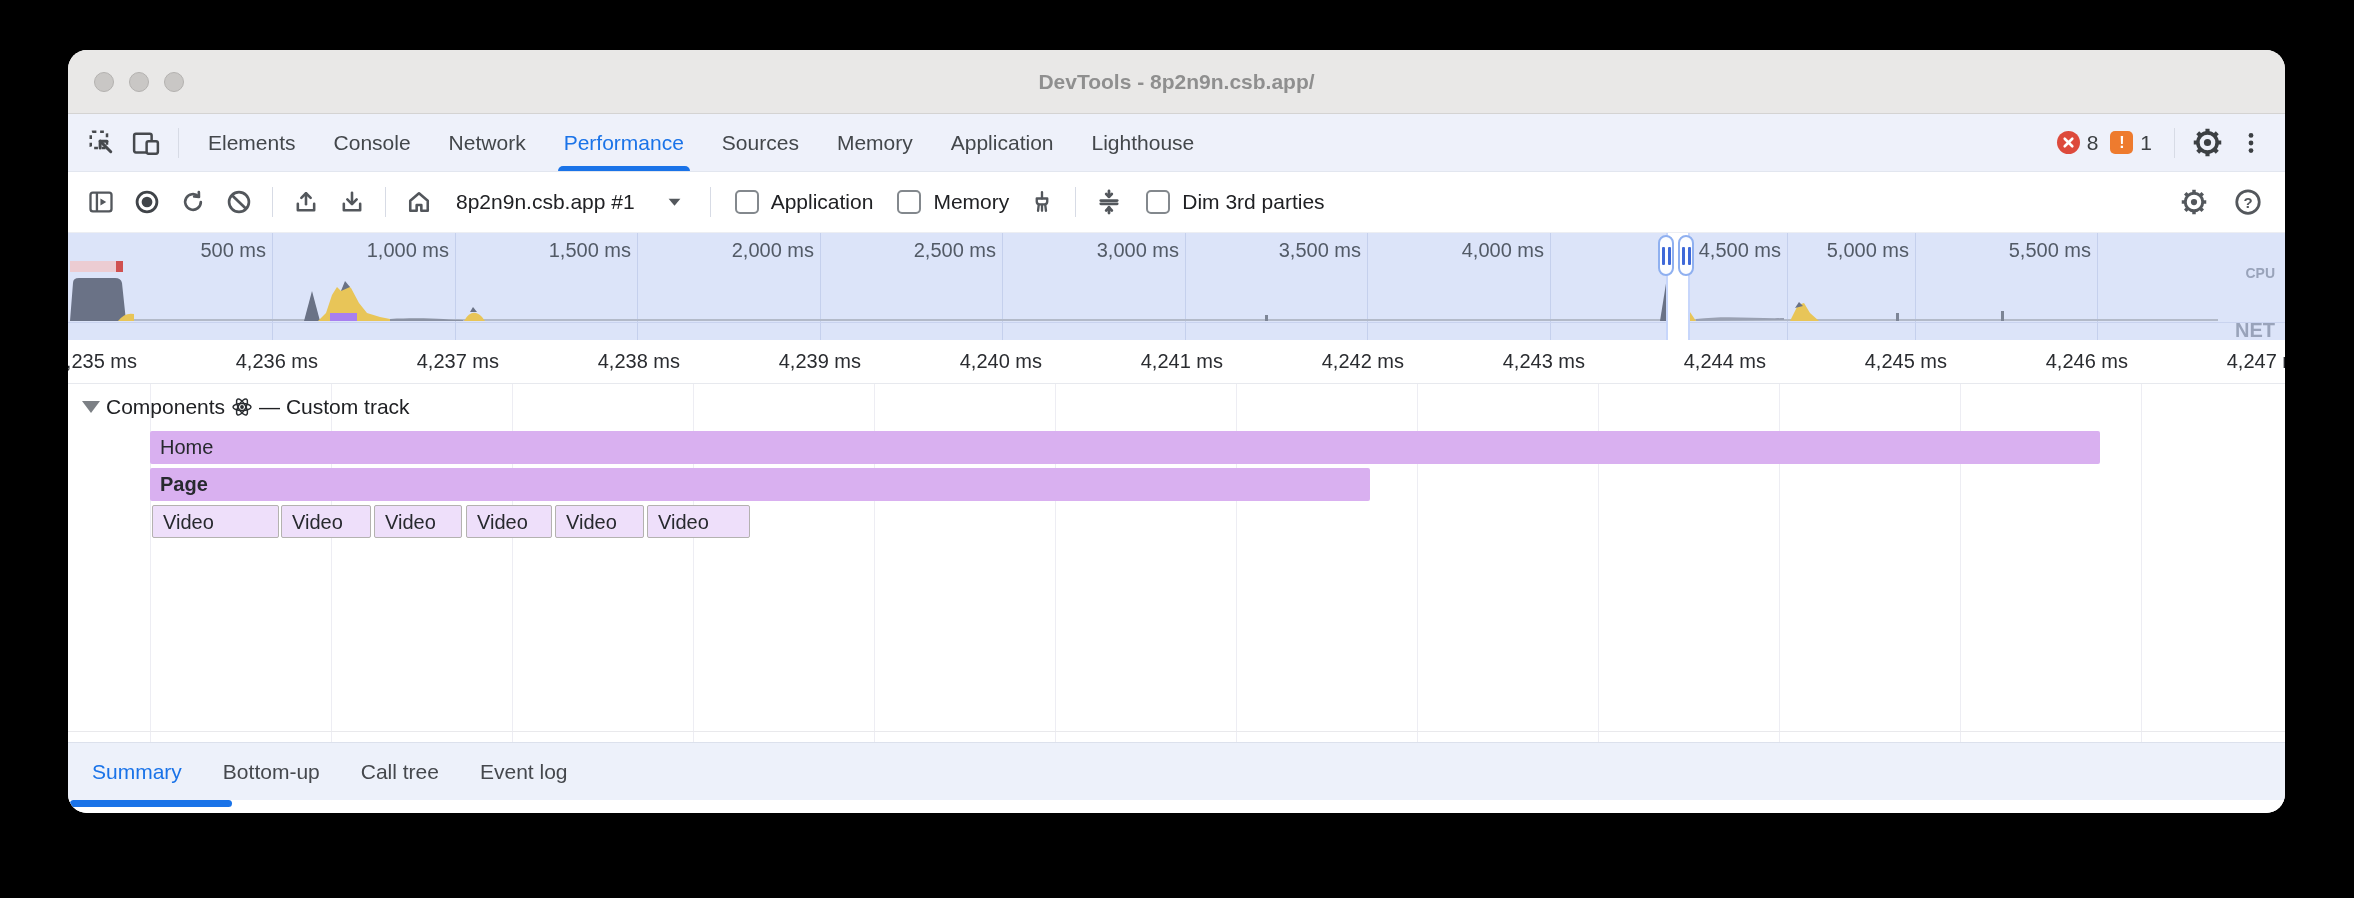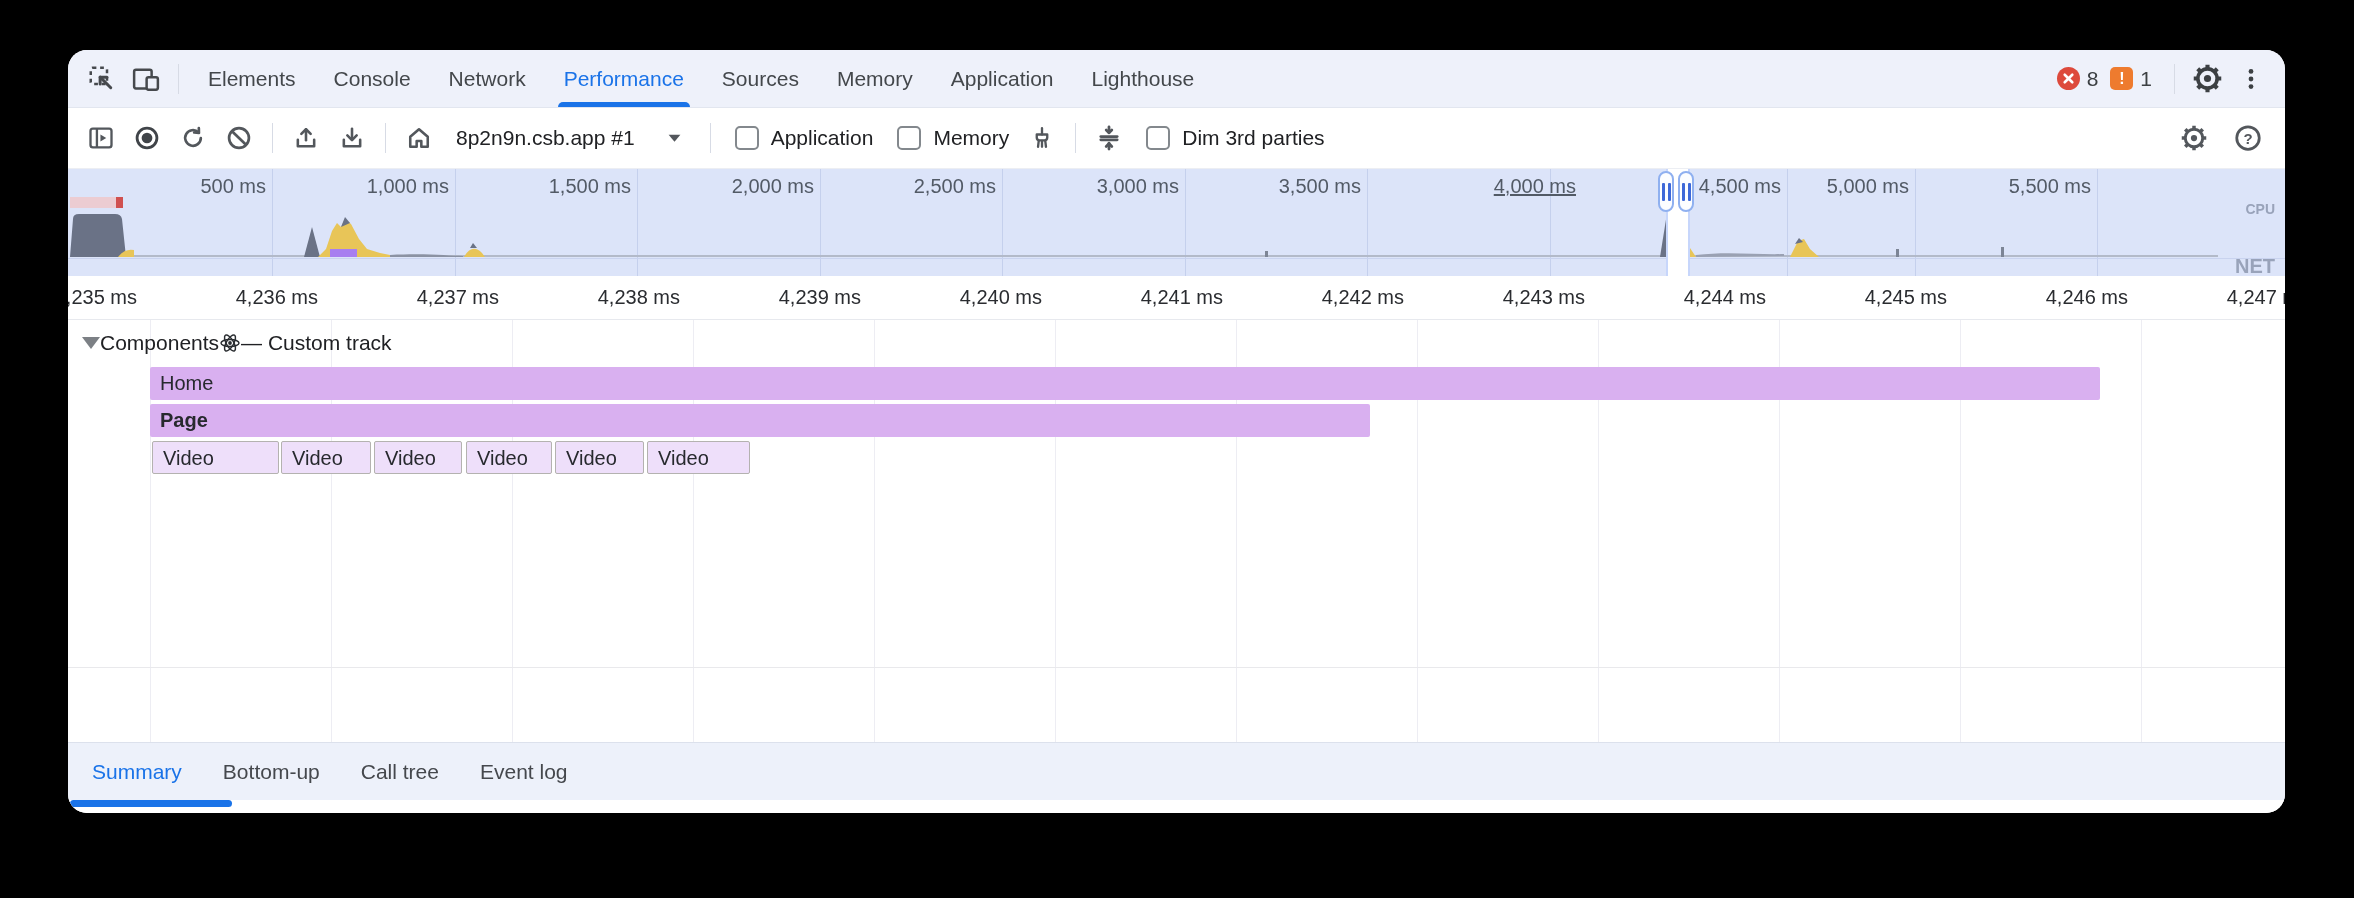--- a/index.html
+++ b/index.html
@@ -48,39 +48,47 @@
   .handle-box{position:absolute;top:2px;width:16px;height:41px;background:#fcfdff;border:2px solid #8fb0f0;border-radius:8px;
               box-sizing:border-box;display:flex;align-items:center;justify-content:center;gap:3px;}
   .handle-bar{width:3px;height:18px;background:#3e68d8;border-radius:1px;}
   
   .ruler{height:43px;flex:none;background:#fff;border-bottom:1px solid #e7e9ee;position:relative;overflow:hidden;}
   .ruler-label{position:absolute;top:0;height:43px;line-height:43px;width:140px;text-align:right;font-size:20px;color:#2a2c30;}
   
   .tracks{flex:1;background:#fff;position:relative;overflow:hidden;}
   .tr-grid{position:absolute;top:0;bottom:0;width:1px;background:#ededf3;}
   .tr-hline{position:absolute;left:0;right:0;top:347px;height:1px;background:#e9e9ec;}
-  .track-header{position:absolute;left:14px;top:11px;display:flex;align-items:center;gap:0;font-size:21px;color:#202124;}
+  .track-header{position:absolute;left:14px;top:11px;display:flex;align-items:center;gap:6px;font-size:21px;color:#202124;}
   .tri-down{width:0;height:0;border-left:9px solid transparent;border-right:9px solid transparent;border-top:12px solid #7c8085;}
   .bar{position:absolute;height:33px;background:#d9b0f0;font-size:20px;color:#27292e;line-height:33px;padding-left:10px;
        box-sizing:border-box;overflow:hidden;white-space:nowrap;border-radius:2px;}
   .bar.light{background:#eedffa;}
   
   .bottombar{height:57px;flex:none;background:#edf1fa;border-top:1px solid #dce1ec;display:flex;align-items:center;
              padding-left:24px;gap:41px;font-size:21px;color:#45484d;}
   .bottom-tab{white-space:nowrap;}
   .bottom-tab.active{color:#1a73e8;}
   .bottom-strip{height:13px;flex:none;background:#fff;}
   .bottom-underline{position:absolute;left:2px;bottom:6px;width:162px;height:7px;background:#1a73e8;border-radius:5px;}
   svg{display:block;}
 </style>
 </head>
 <body>
 
 <div class="window">
 
+  <div class="titlebar">
+    <div class="lights">
+      <div class="light"></div>
+      <div class="light"></div>
+      <div class="light"></div>
+    </div>
+    <div class="wintitle">DevTools - 8p2n9n.csb.app/</div>
+  </div>
 
   <div class="tabbar">
     <div class="icon-btn">
       <svg width="30" height="30" viewBox="0 0 24 24">
         <rect x="3" y="3" width="13" height="13" rx="1.5" fill="none" stroke="#46494d" stroke-width="2" stroke-dasharray="3 3"></rect>
         <path d="M19 19 L10.5 10.5" stroke="#46494d" stroke-width="2.4" fill="none" stroke-linecap="round"></path>
         <path d="M10.5 16 L10.5 10.5 L16 10.5" stroke="#46494d" stroke-width="2.4" fill="none" stroke-linecap="round" stroke-linejoin="round"></path>
       </svg>
     </div>
     <div class="icon-btn">
@@ -287,21 +295,21 @@
     </svg>
     <div class="ov-net"></div>
     <div id="ov-label-layer">
         <div class="ov-label" style="left: 58px;">500 ms</div>
         <div class="ov-label" style="left: 241px;">1,000 ms</div>
         <div class="ov-label" style="left: 423px;">1,500 ms</div>
         <div class="ov-label" style="left: 606px;">2,000 ms</div>
         <div class="ov-label" style="left: 788px;">2,500 ms</div>
         <div class="ov-label" style="left: 971px;">3,000 ms</div>
         <div class="ov-label" style="left: 1153px;">3,500 ms</div>
-        <div class="ov-label" style="left: 1368px; text-decoration: underline;">4,000 ms</div>
+        <div class="ov-label" style="left: 1336px;">4,000 ms</div>
         <div class="ov-label" style="left: 1573px;">4,500 ms</div>
         <div class="ov-label" style="left: 1701px;">5,000 ms</div>
         <div class="ov-label" style="left: 1883px;">5,500 ms</div>
       </div>
     <div class="ov-side ov-cpu-tag">CPU</div>
     <div class="ov-side ov-net-tag">NET</div>
     <div class="ov-band"></div>
     <div class="handle-box" style="left:1590px;">
       <div class="handle-bar"></div>
         <div class="handle-bar"></div>

